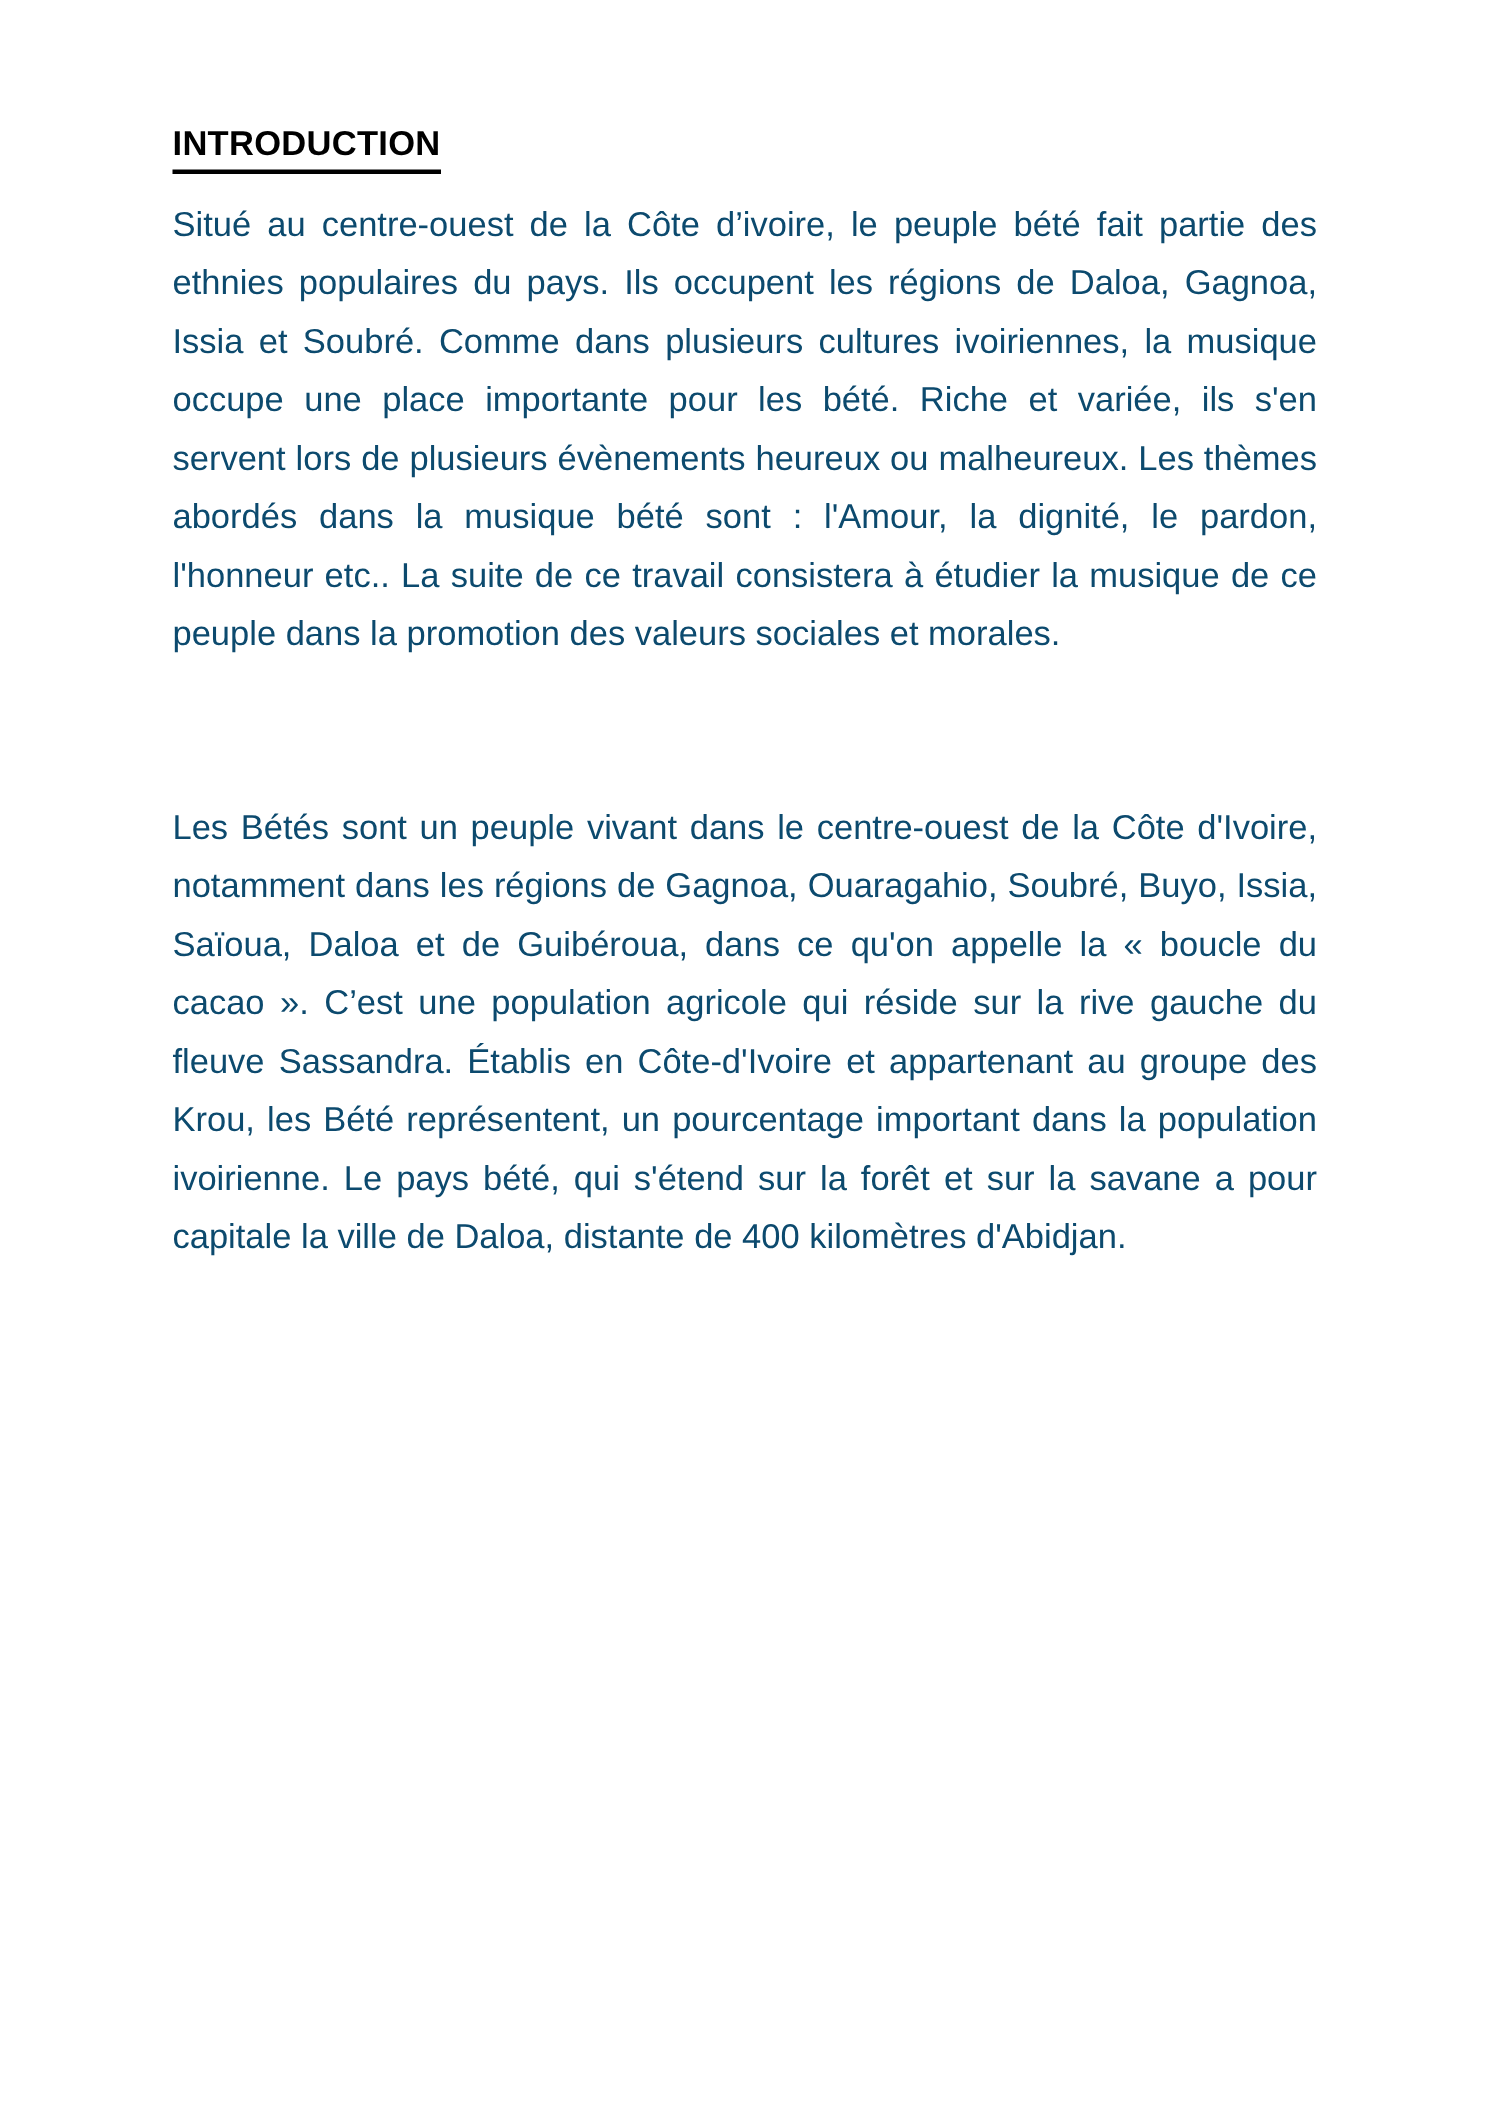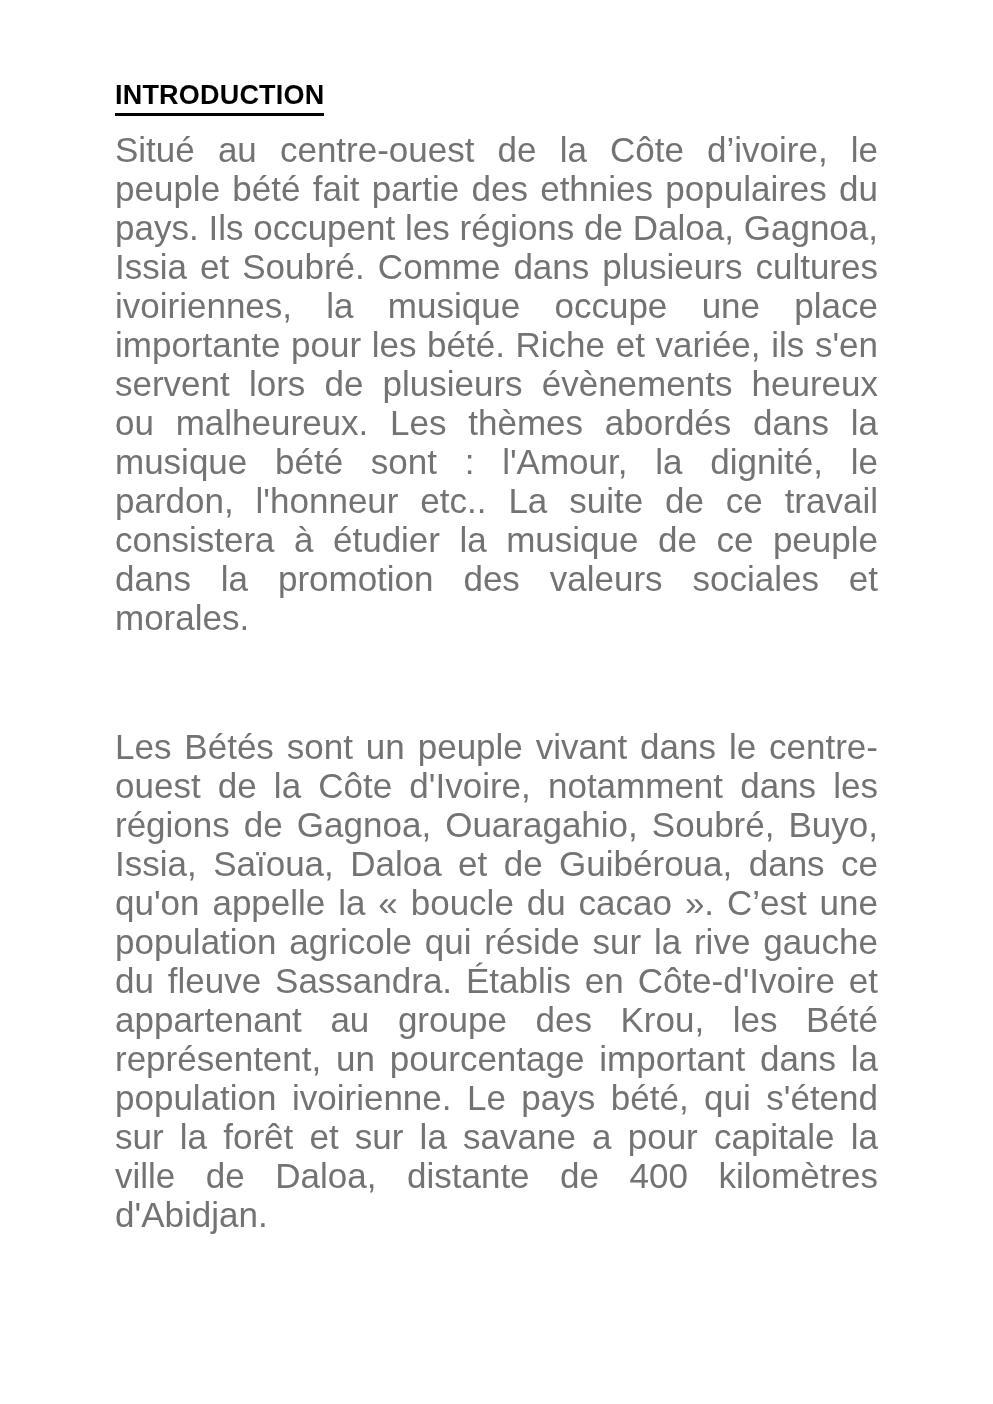--- a/index.html
+++ b/index.html
@@ -24,21 +24,21 @@
     position: absolute;
     left: 115px;
     top: 78px;
     width: 763px;
   }
 
   
   .doc-heading {
     font-family: "Liberation Sans", sans-serif;
     font-weight: bold;
-    font-size: 27px;
+    font-size: 23px;
     line-height: 34px;
     letter-spacing: 0.2px;
     color: #000000;
     margin: 0;
     padding: 0;
     display: block;
   }
 
   .doc-heading .h-text {
     display: inline-block;
@@ -50,25 +50,25 @@
     display: block;
     width: 100%;
     white-space: nowrap;
     transform: scaleX(0.985);
     transform-origin: left center;
   }
 
   
   .doc-para {
     font-family: "Liberation Sans", sans-serif;
-    font-size: 35px;
+    font-size: 23px;
     line-height: 39px;
     text-align: justify;
     text-justify: inter-word;
-    color: #737373;
+    color: #0c4a6e;
     margin: 0;
     padding: 0;
     word-spacing: 0px;
     hyphens: none;
   }
 
   
   .gap-after-h1 { height: 14px; }
   .gap-before-h2 { height: 76px; }
   .gap-after-h2 { height: 14px; }

